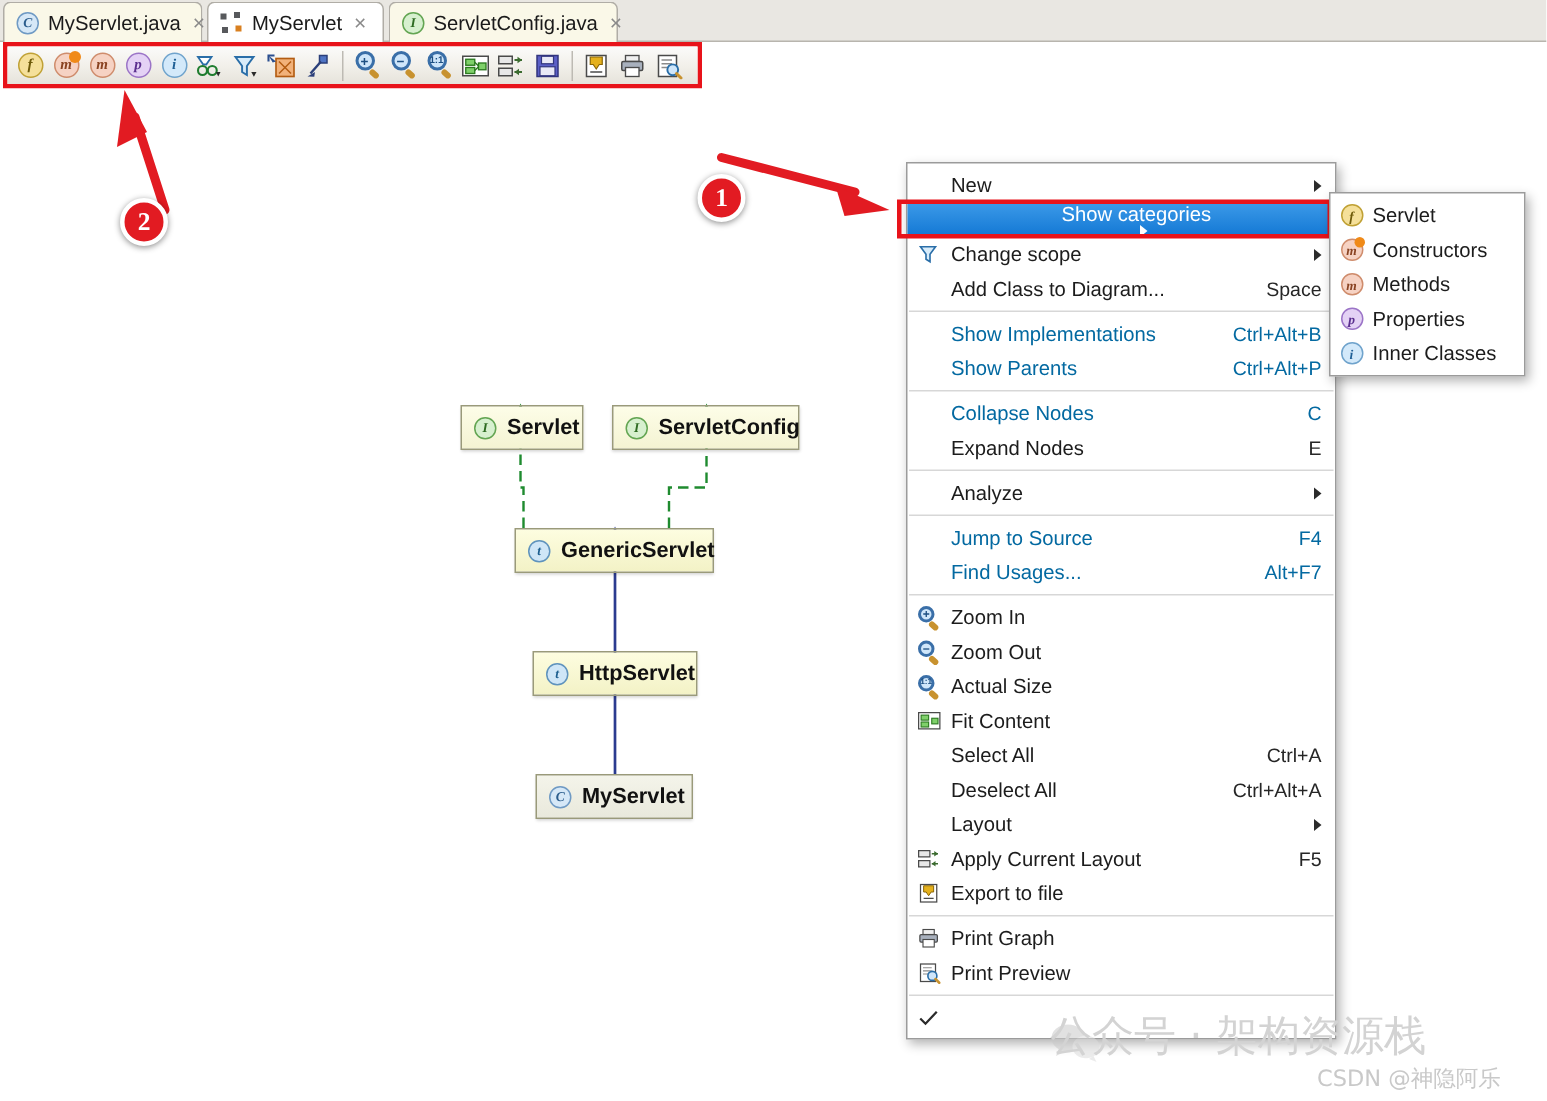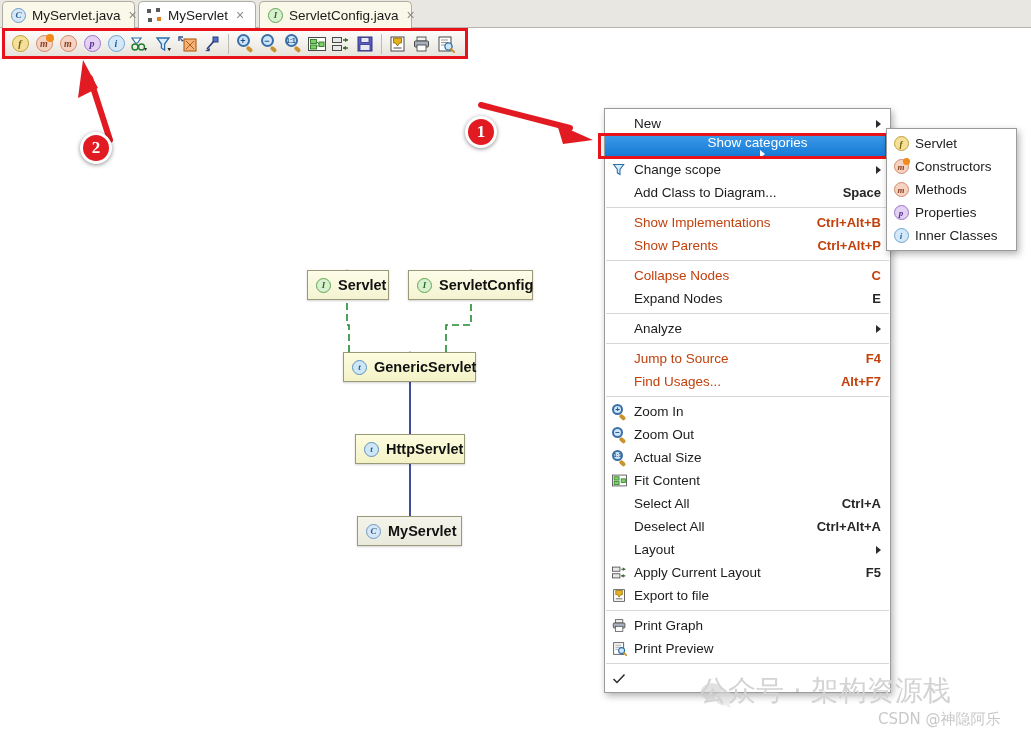--- a/index.html
+++ b/index.html
@@ -161,22 +161,22 @@
     display: flex; align-items: center;
     padding-left: 29px; padding-right: 9px;
   }
   .mi .mi-icon {
     position: absolute; left: 5px; top: 50%;
     transform: translateY(-50%);
     width: 18px; height: 18px;
     display: flex; align-items: center; justify-content: center;
   }
   .mi .mi-label { flex: 1 1 auto; white-space: nowrap; }
-  .mi .mi-accel { color: #262626; font-size: 13px; margin-left: 14px; font-weight: bold; }
-  .mi.disabled, .mi.disabled .mi-accel { color: #c2410c; }
+  .mi .mi-accel { color: #262626; font-size: 13px; margin-left: 14px; }
+  .mi.disabled, .mi.disabled .mi-accel { color: #0369a1; }
   .mi .arrow {
     width: 0; height: 0;
     border-left: 5px solid #2b2b2b;
     border-top: 4px solid transparent;
     border-bottom: 4px solid transparent;
     margin-left: 10px;
   }
   .msep { height: 1px; background: #d7d7d7; margin: 3px 1px; }
   .mi .und { text-decoration: underline; }
 

